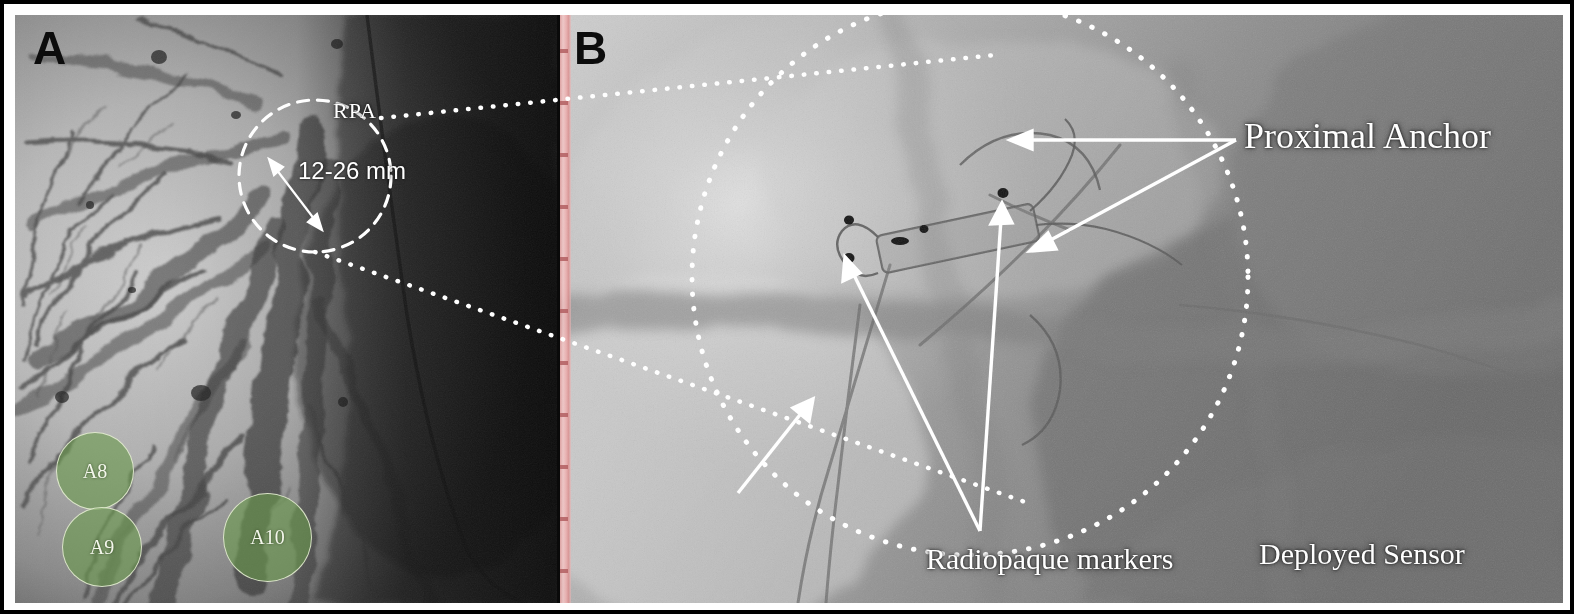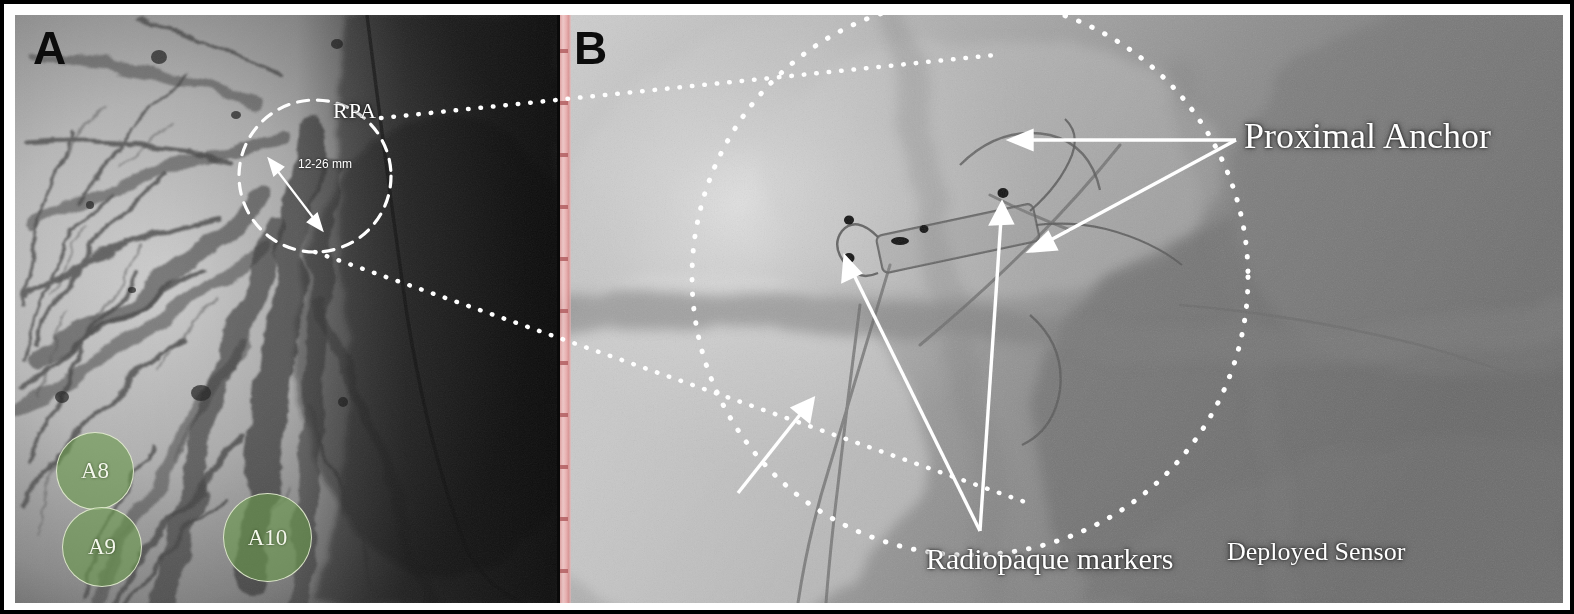--- a/index.html
+++ b/index.html
@@ -57,40 +57,40 @@
 
   
   .lab{
     position:absolute;z-index:22;
     font-family:"Liberation Serif",serif;
     color:#ffffff;white-space:nowrap;
     text-shadow:0 0 3px rgba(0,0,0,.85),0 0 7px rgba(0,0,0,.6);
   }
   #rpaLabel{left:318px;top:83px;font-size:22px;letter-spacing:1px;}
   #mmLabel{
-    left:283px;top:142px;font-size:12px;
+    left:283px;top:142px;font-size:24px;
     font-family:"Liberation Sans",sans-serif;
     text-shadow:0 0 3px rgba(0,0,0,.9);
   }
   #proxLabel{left:684px;top:100px;font-size:36px;}
   #distLabel{left:44px;top:489px;font-size:29px;}
   #radioLabel{left:366px;top:527px;font-size:30px;}
-  #deployLabel{left:667px;top:522px;font-size:26px;}
+  #deployLabel{left:699px;top:522px;font-size:30px;}
 
   
   .site{
     position:absolute;z-index:21;border-radius:50%;
     background:rgba(106,153,78,.62);
     border:1.6px solid rgba(232,240,214,.88);
     display:flex;align-items:center;justify-content:center;
     box-sizing:border-box;
   }
   .site span{
     font-family:"Liberation Serif",serif;
-    font-size:23px;color:#f4f7ec;
+    font-size:20px;color:#f4f7ec;
     text-shadow:0 0 3px rgba(40,60,25,.8);
   }
   #siteA8{left:41px;top:417px;width:78px;height:78px;}
   #siteA9{left:47px;top:492px;width:80px;height:80px;text-align:right;}
   #siteA10{left:208px;top:478px;width:89px;height:89px;}
 
   .ovl{position:absolute;inset:0;z-index:15;pointer-events:none;}
 </style>
 </head>
 <body>

